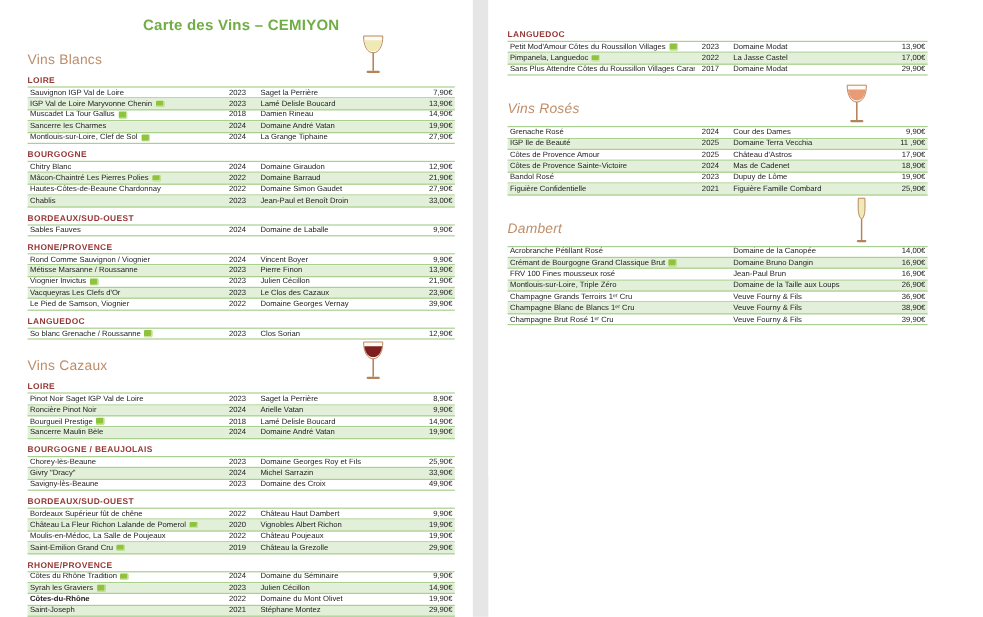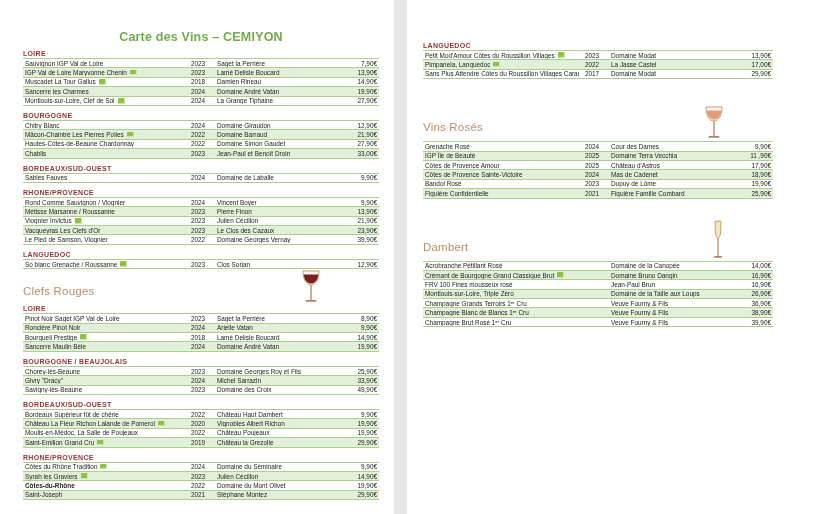--- a/index.html
+++ b/index.html
@@ -2,33 +2,33 @@
 <html><head>
 <meta charset="utf-8">
 <style>
   html,body{margin:0;padding:0;}
   body{
     width:819px;height:514px;position:relative;overflow:hidden;
     background:#ffffff;
     font-family:"Liberation Sans","DejaVu Sans",sans-serif;
     -webkit-font-smoothing:antialiased;
   }
-  .page{position:absolute;top:16px;height:398px;background:#ffffff;}
+  .page{position:absolute;top:0;height:398px;background:#ffffff;}
   #page-left{left:0;width:394px;}
   #page-right{left:407px;width:412px;}
   #gutter{position:absolute;top:0;left:394px;width:13px;height:514px;background:#e6e6e6;}
   .content{padding:0 0 0 23px;width:356px;}
   #page-right .content{padding-left:16px;width:350px;}
 
   .page-title{
     margin:14px 0 0 0;text-align:center;
     font-size:12.5px;font-weight:bold;letter-spacing:.2px;
   }
   .heading-row{position:relative;margin-top:12px;height:18px;}
-  #page-right .heading-row{margin-top:38px;}
+  #page-right .heading-row{margin-top:18px;font-style:italic;}
   .heading{font-size:11.5px;line-height:18px;letter-spacing:.2px;}
   .glass{position:absolute;right:57px;bottom:-5px;line-height:0;}
   #page-right .glass{right:48px;}
 
   .region{margin-top:6px;}
   .region-top{margin-top:26px;}
   .region-name{
     font-size:7px;font-weight:bold;letter-spacing:.3px;
     margin-bottom:1px;
   }
@@ -52,20 +52,26 @@
     flex:0 0 auto;
   }
 </style>
 </head>
 <body>
 
 <div class="page" id="page-left">
   <div class="content">
     <div class="page-title" style="color: rgb(112, 173, 71);">Carte des Vins – CEMIYON</div>
     <div id="left-sections">
+        <div class="heading-row"><span class="heading" style="color: rgb(190, 141, 104);">Vins Blancs</span><span class="glass"><svg width="22" height="34" viewBox="0 0 22 34">
+              <path d="M3,1 C3,9.5 6.2,15 11,15 C15.8,15 19,9.5 19,1 Z" fill="#FDFBF4" stroke="#B5835A" stroke-width="0.8"></path>
+              <path d="M3.6,4.5 C4.4,10.5 7.2,13.6 11,13.6 C14.8,13.6 17.6,10.5 18.4,4.5 Z" fill="#EFE9B4"></path>
+              <line x1="11" y1="15" x2="11" y2="30" stroke="#B5835A" stroke-width="1.3"></line>
+              <rect x="5.5" y="30" width="11" height="1.8" rx="0.9" fill="#B5835A"></rect>
+            </svg></span></div>
         <div class="region">
           <div class="region-name" style="color: rgb(149, 55, 53);">LOIRE</div>
           <div class="table">
             <div class="wine-row">
               <span class="w-name">
                 <span>Sauvignon IGP Val de Loire</span>
               </span>
               <span class="w-year">2023</span>
               <span class="w-prod">Saget la Perrière</span>
               <span class="w-price">7,90€</span>
@@ -211,21 +217,21 @@
               <span class="w-name">
                 <span>So blanc Grenache / Roussanne</span>
                 <span class="bio"></span>
               </span>
               <span class="w-year">2023</span>
               <span class="w-prod">Clos Sorian</span>
               <span class="w-price">12,90€</span>
             </div>
           </div>
         </div>
-        <div class="heading-row"><span class="heading" style="color: rgb(190, 141, 104);">Clefs Rouges</span><span class="glass"><svg width="22" height="34" viewBox="0 0 22 34">
+        <div class="heading-row"><span class="heading" style="color: rgb(190, 141, 104);">Vins Cazaux</span><span class="glass"><svg width="22" height="34" viewBox="0 0 22 34">
               <path d="M3,1 C3,9.5 6.2,15 11,15 C15.8,15 19,9.5 19,1 Z" fill="#FDFBF4" stroke="#B5835A" stroke-width="0.8"></path>
               <path d="M3.6,4.5 C4.4,10.5 7.2,13.6 11,13.6 C14.8,13.6 17.6,10.5 18.4,4.5 Z" fill="#7E1F1F"></path>
               <line x1="11" y1="15" x2="11" y2="30" stroke="#B5835A" stroke-width="1.3"></line>
               <rect x="5.5" y="30" width="11" height="1.8" rx="0.9" fill="#B5835A"></rect>
             </svg></span></div>
         <div class="region">
           <div class="region-name" style="color: rgb(149, 55, 53);">LOIRE</div>
           <div class="table">
             <div class="wine-row">
               <span class="w-name">

